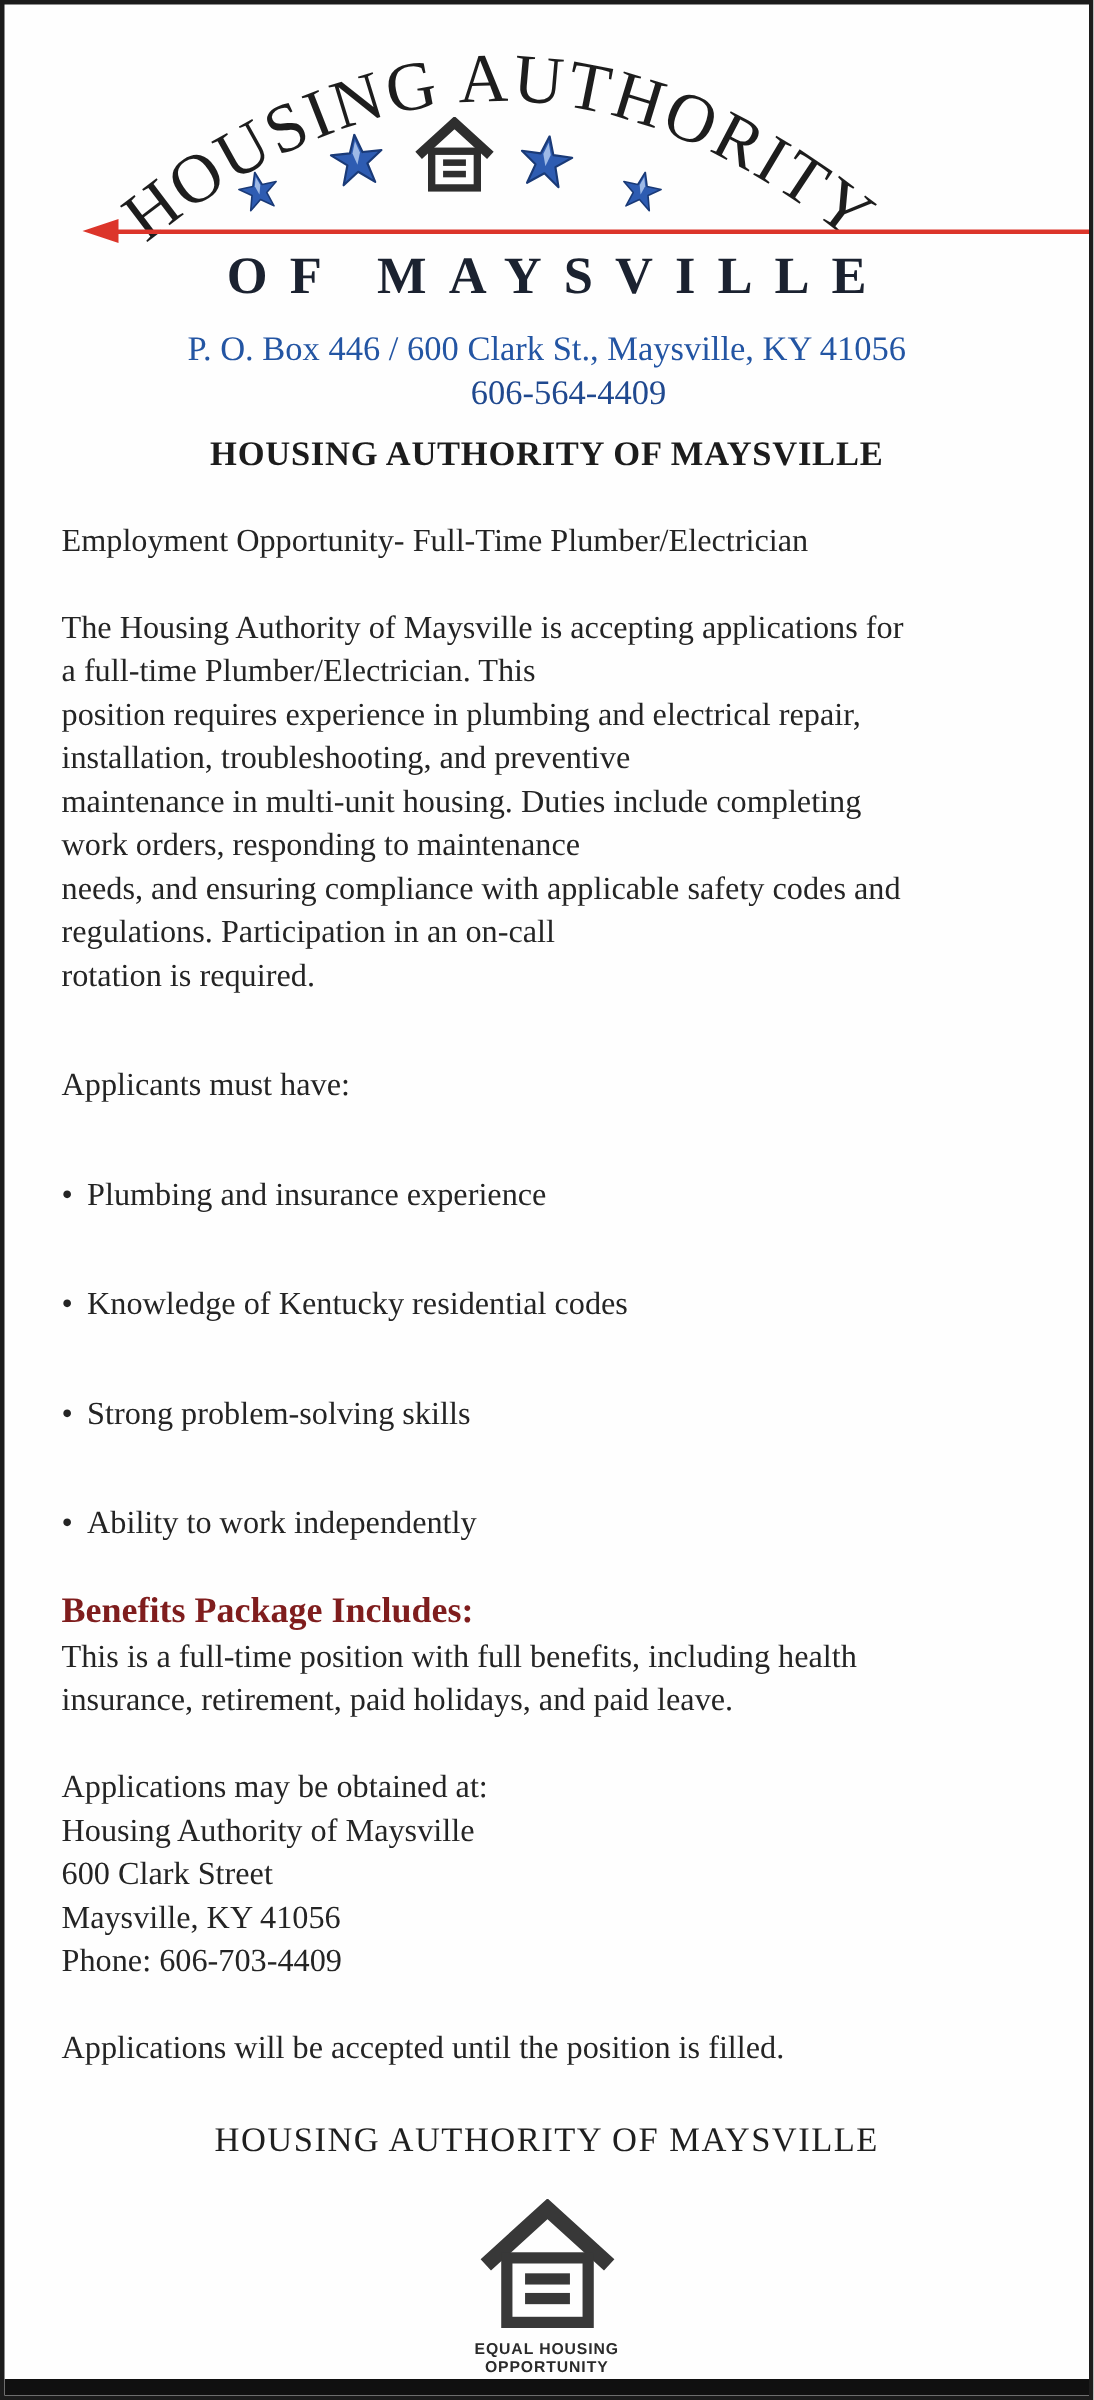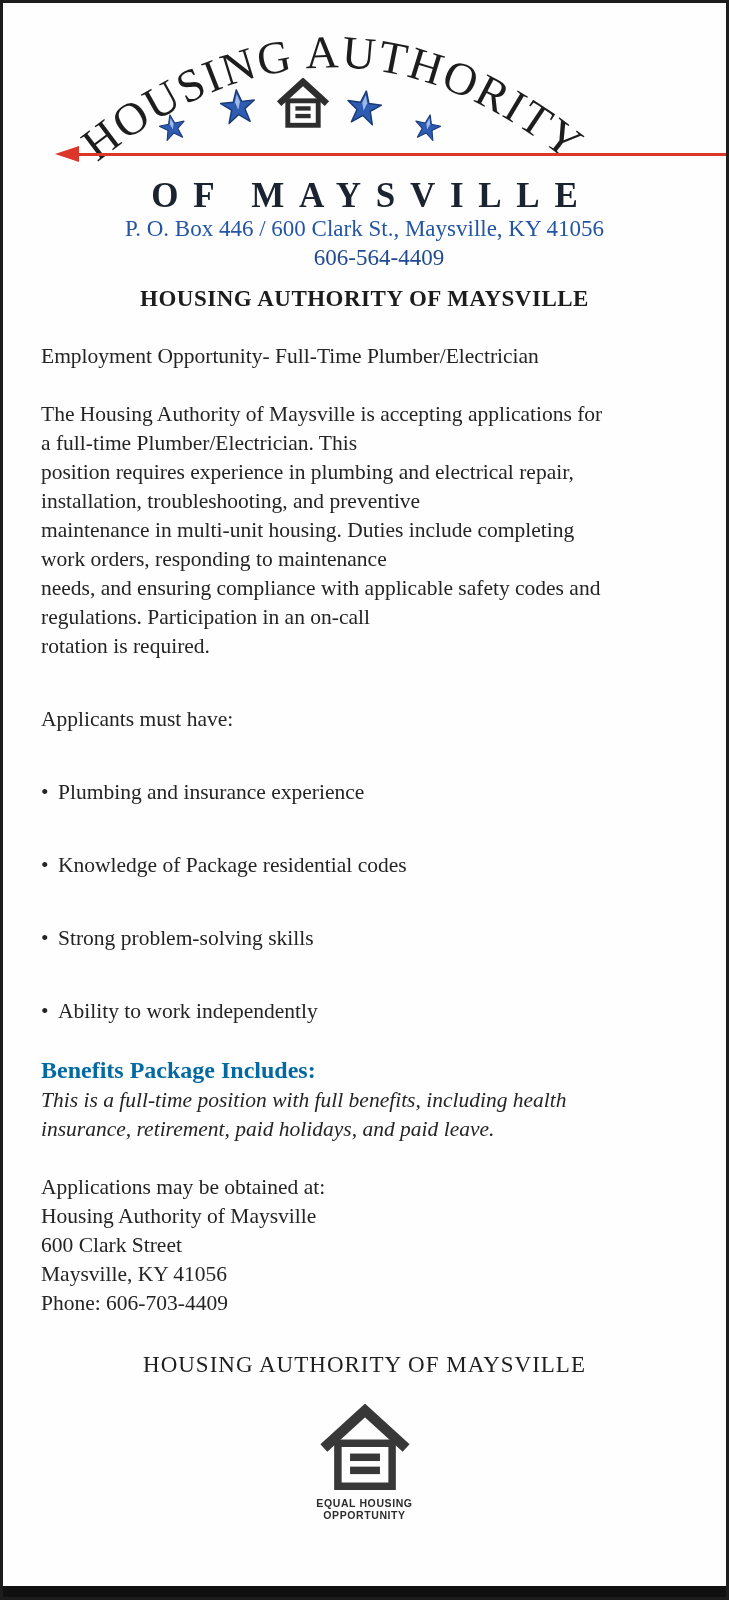--- a/index.html
+++ b/index.html
@@ -18,36 +18,36 @@
   .star-big-left    { left:187px; top:71px;  width:36px; height:36px; transform:rotate(-6deg); }
   .star-big-right   { left:313px; top:72px;  width:36px; height:36px; transform:rotate(8deg); }
   .star-small-right { left:381px; top:96px;  width:27px; height:27px; transform:rotate(12deg); }
   .house-top { position:absolute; left:242px; top:60px; width:56px; height:50px; }
   .arrow-line { position:absolute; top:150px; left:74px; right:0; height:3px; background:#dc352a; }
   .arrow-head {
     position:absolute; top:143px; left:52px; width:0; height:0;
     border-right:24px solid #dc352a; border-top:8px solid transparent; border-bottom:8px solid transparent;
   }
   .org-name {
-    margin-top:16px; text-align:center; font-size:35px; font-weight:700; color:#1b2230;
+    margin-top:4px; text-align:center; font-size:35px; font-weight:700; color:#1b2230;
     letter-spacing:0.42em; text-indent:0.42em;
   }
-  .org-address { text-align:center; font-size:23px; color:#2355a3; margin-top:0; }
+  .org-address { text-align:center; font-size:23px; color:#2355a3; margin-top:16px; }
   .org-phone   { text-align:center; font-size:23px; color:#20498f; margin-top:3px;padding-left:29px; }
   
   .content { padding:0 38px; font-size:21.5px; line-height:29px; color:#242424; }
   .doc-title { text-align:center; font-size:23px; font-weight:700; color:#1c1c1c;
                letter-spacing:0.5px; margin-top:14px; line-height:28px; }
   .blk { margin:29px 0; white-space:pre-line; }
   .req-block { margin:29px 0; }
   .req-line { line-height:29px;margin-top:44px; }
   .bullet { display:inline-block; width:17px; }
   .benefits-block { margin:29px 0; }
-  .benefits-heading { font-size:24px; font-weight:700; color:#0369a1; line-height:31px; }
-  .benefits-text { white-space:pre-line;font-style:italic; }
+  .benefits-heading { font-size:24px; font-weight:700; color:#7f1d1d; line-height:31px; }
+  .benefits-text { white-space:pre-line; }
   
   .footer { text-align:center; margin-top:32px; }
   .footer-title { font-size:23px; color:#1f1f1f; letter-spacing:1px; line-height:30px; }
   .footer-logo { margin-top:24px;text-align:center; }
   .eho-label {
     margin-top:3px; font-family:"Liberation Sans","DejaVu Sans",sans-serif;
     font-size:10.5px; font-weight:700; color:#2b2b2b; letter-spacing:0.6px;
     line-height:12px; white-space:pre-line;
   }
   .bottom-bar { position:absolute; left:0; right:0; bottom:0; height:11px; background:#101010; }
@@ -112,21 +112,21 @@
 needs, and ensuring compliance with applicable safety codes and
 regulations. Participation in an on-call
 rotation is required.</div>
 
     <div class="req-block">
       <div class="req-line">Applicants must have:</div>
       <div class="req-line">
         <span class="bullet">•</span><span>Plumbing and insurance experience</span>
       </div>
       <div class="req-line">
-        <span class="bullet">•</span><span>Knowledge of Package residential codes</span>
+        <span class="bullet">•</span><span>Knowledge of Kentucky residential codes</span>
       </div>
       <div class="req-line">
         <span class="bullet">•</span><span>Strong problem-solving skills</span>
       </div>
       <div class="req-line">
         <span class="bullet">•</span><span>Ability to work independently</span>
       </div>
     </div>
 
     <div class="benefits-block">
@@ -134,20 +134,21 @@
       <div class="benefits-text">This is a full-time position with full benefits, including health
 insurance, retirement, paid holidays, and paid leave.</div>
     </div>
 
     <div class="blk">Applications may be obtained at:
 Housing Authority of Maysville
 600 Clark Street
 Maysville, KY 41056
 Phone: 606-703-4409</div>
 
+    <div class="blk">Applications will be accepted until the position is filled.</div>
 
   </div>
 
   <div class="footer">
     <div class="footer-title">HOUSING AUTHORITY OF MAYSVILLE</div>
     <div class="footer-logo">
       <svg width="104" height="86" viewBox="0 0 100 92">
         <path d="M6,47 L50,7 L94,47" fill="none" stroke="#383838" stroke-width="11" stroke-linejoin="miter"></path>
         <rect x="21" y="42" width="58" height="46" fill="#fefefe" stroke="#383838" stroke-width="8"></rect>
         <rect x="34" y="53" width="32" height="8" fill="#383838"></rect>

